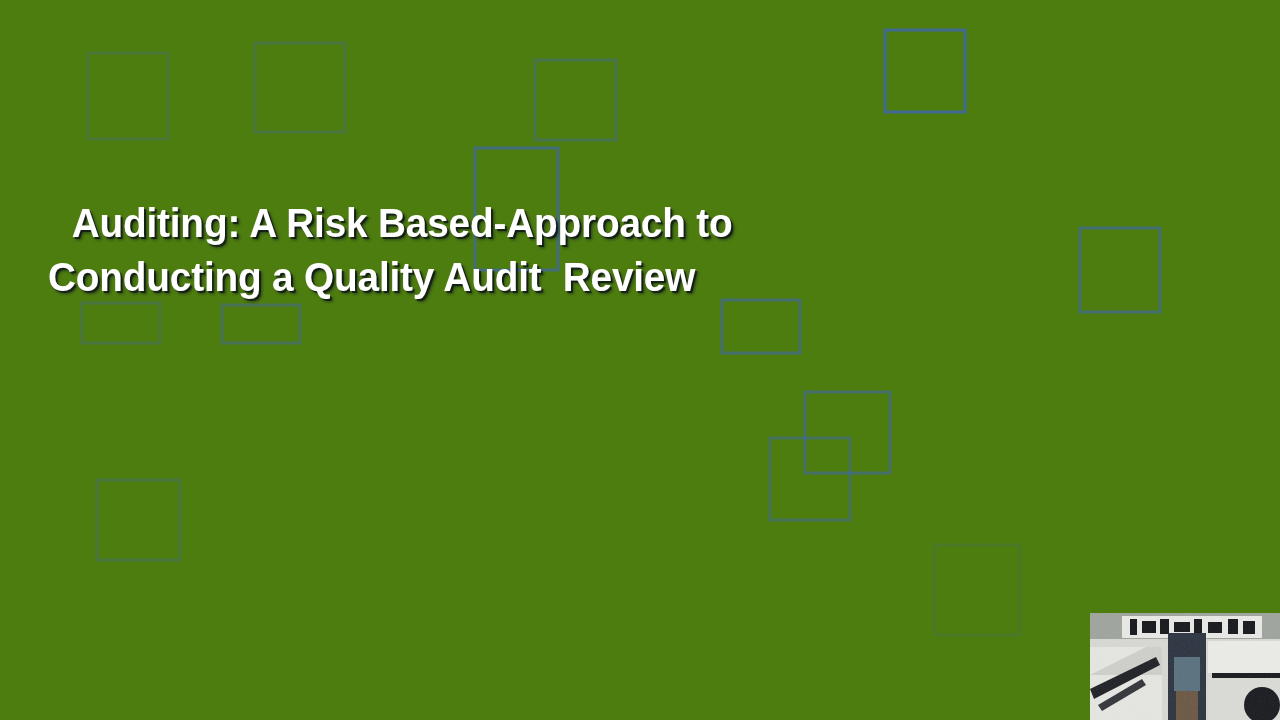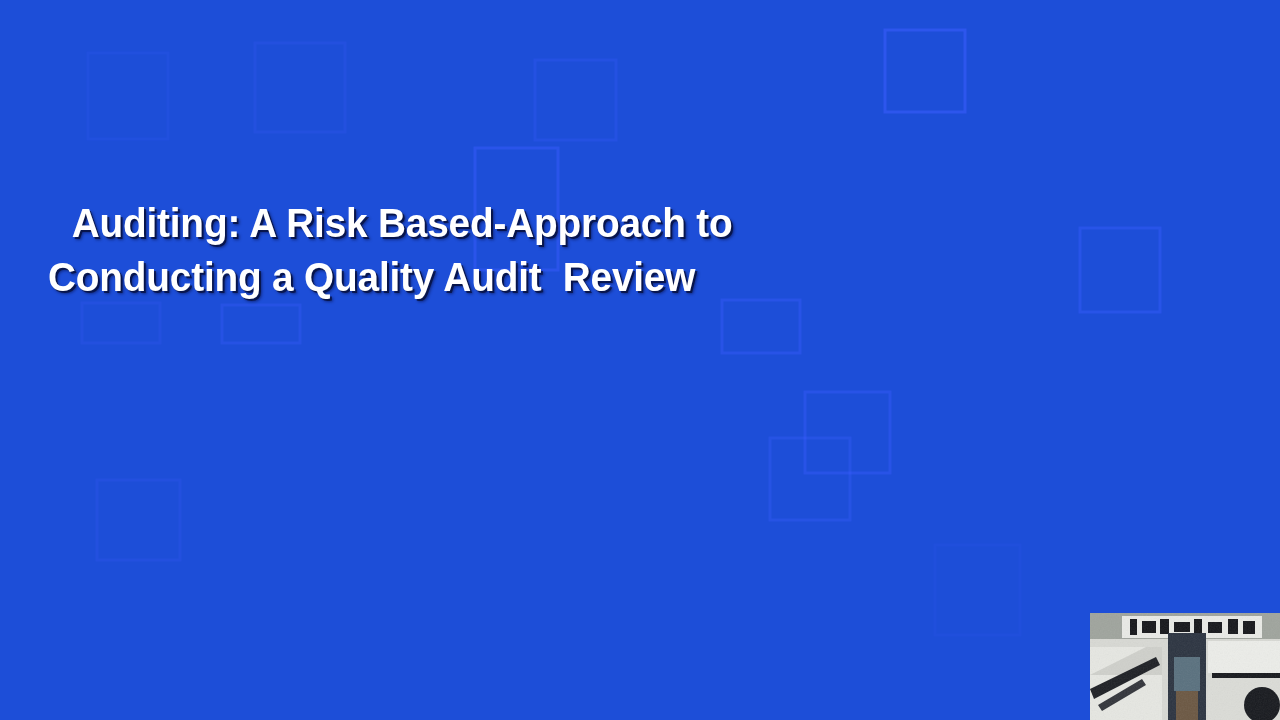--- a/index.html
+++ b/index.html
@@ -57,21 +57,21 @@
     width: 190px;
     height: 107px;
     overflow: hidden;
     background: #b9bcb8;
   }
   #thumb svg { display: block; }
 </style>
 </head>
 <body>
 
-<div id="stage" style="background: #1d4ed8;">
+<div id="stage" style="background: #4d7c0f;">
 
   <svg id="squares" viewBox="0 0 1280 720" width="1280" height="720" aria-hidden="true">
     <g id="squares-group" fill="none" stroke="#3a5cff" stroke-width="3">
         <rect x="88" y="53" width="80" height="86" opacity="0.16"></rect>
         <rect x="255" y="43" width="90" height="89" opacity="0.2"></rect>
         <rect x="535" y="60" width="81" height="80" opacity="0.26"></rect>
         <rect x="885" y="30" width="80" height="82" opacity="0.55"></rect>
         <rect x="475" y="148" width="83" height="122" opacity="0.46"></rect>
         <rect x="1080" y="228" width="80" height="84" opacity="0.42"></rect>
         <rect x="82" y="303" width="78" height="40" opacity="0.2"></rect>

